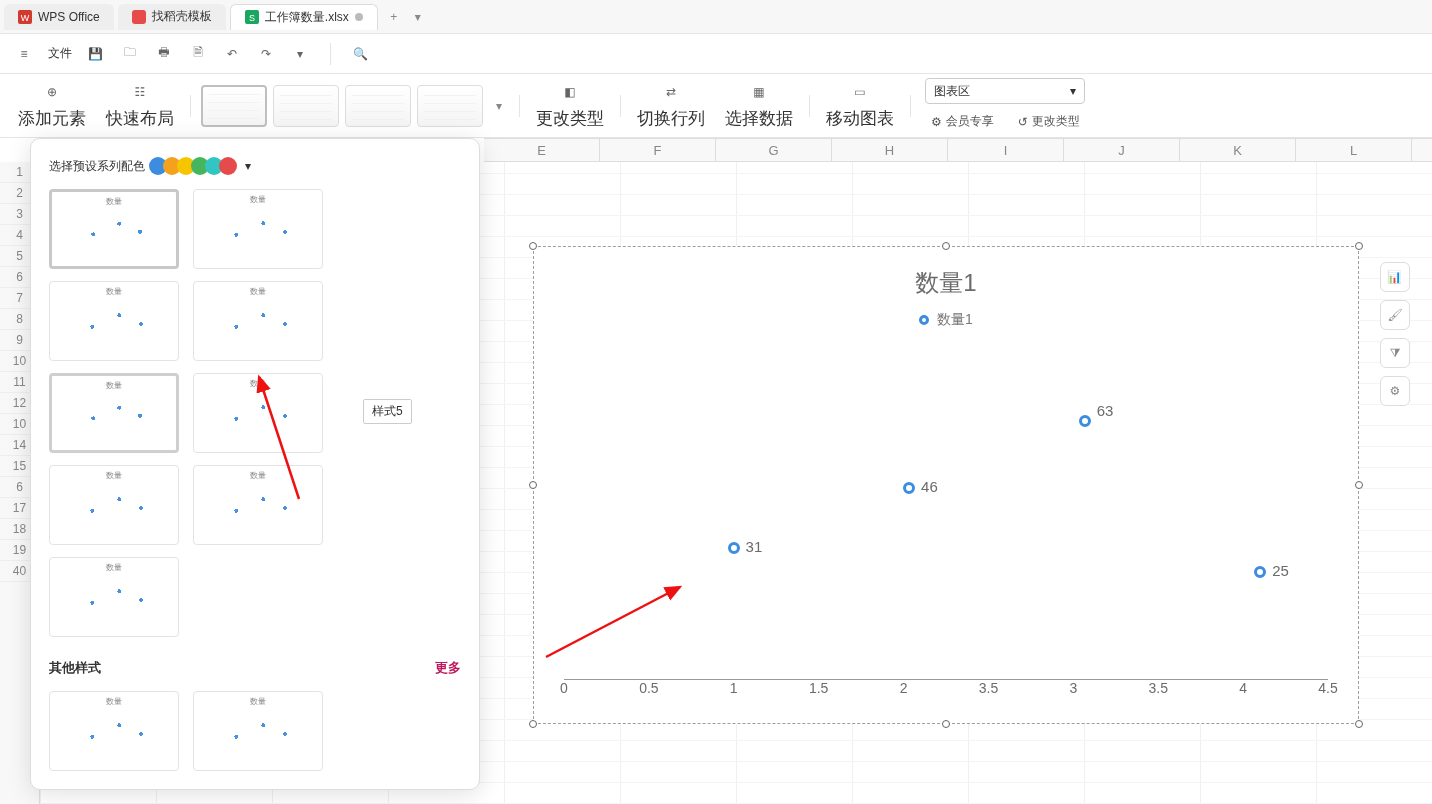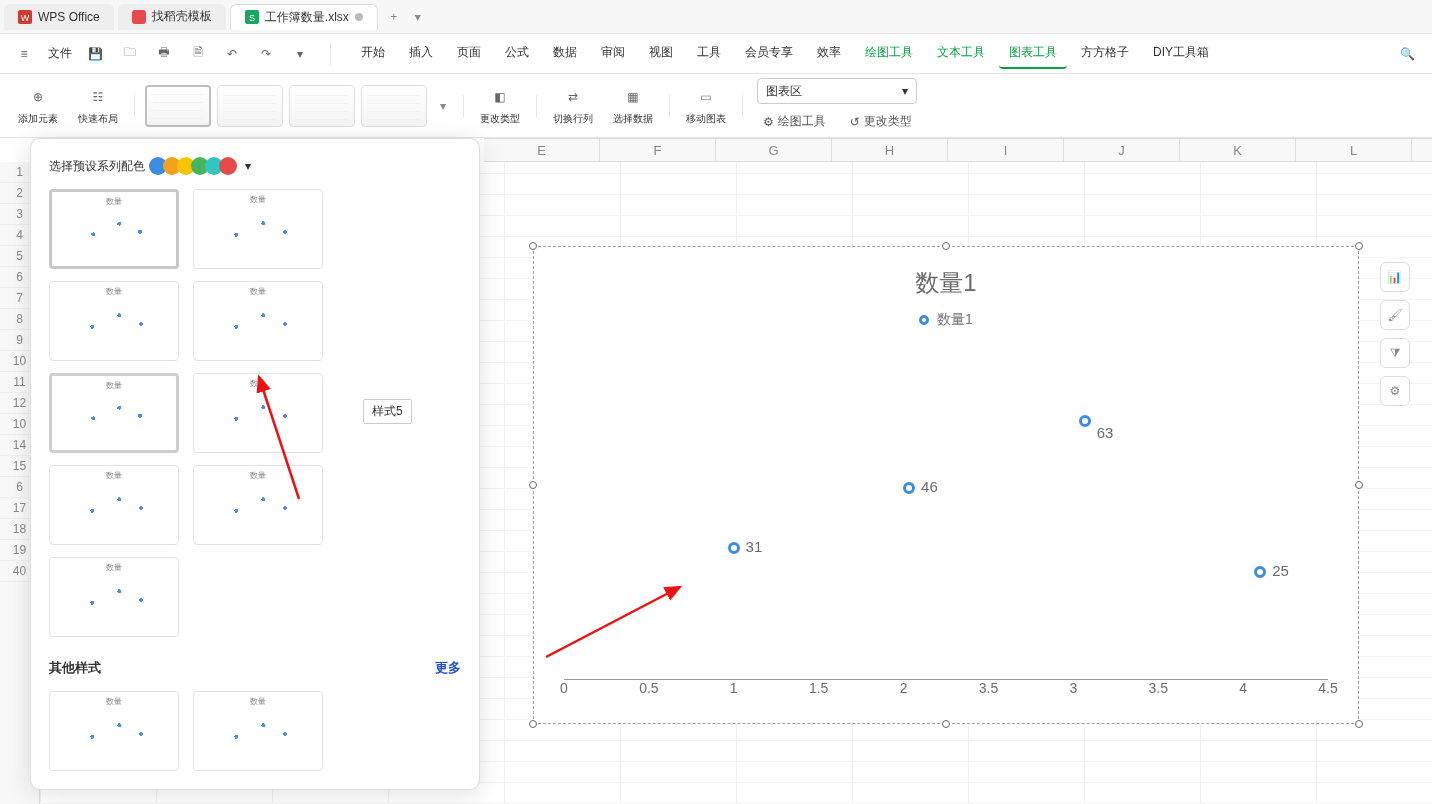--- a/index.html
+++ b/index.html
@@ -13,21 +13,21 @@
 .toolbar{height:40px;display:flex;align-items:center;padding:0 14px;gap:14px;border-bottom:1px solid #e5e5e5;background:#fff}
 .tico{width:20px;height:20px;display:flex;align-items:center;justify-content:center;color:#666;cursor:pointer}
 .sep{width:1px;height:22px;background:#e5e5e5;margin:0 6px}
 .menubar{display:flex;gap:4px;flex:1}
 .menuitem{padding:6px 10px;cursor:pointer;color:#333;border-radius:4px}
 .menuitem.green{color:#0b9e43}
 .menuitem.active{color:#0b9e43;border-bottom:2px solid #0b9e43}
 .ribbon{height:64px;background:#fff;border-bottom:1px solid #e5e5e5;display:flex;align-items:center;padding:0 8px}
 .ribbtn{display:flex;flex-direction:column;align-items:center;justify-content:center;height:56px;padding:0 10px;gap:4px;cursor:pointer;color:#333}
 .ribbtn .ic{height:22px;display:flex;align-items:center;justify-content:center;color:#666}
-.ribbtn .lbl{font-size:10px}
+.ribbtn .lbl{font-size:17px}
 .thumbstrip{display:flex;gap:6px;padding:0 4px}
 .thumb{width:66px;height:42px;border:1px solid #ddd;border-radius:4px;background:linear-gradient(#fff,#f4f4f4);cursor:pointer;position:relative}
 .thumb.sel{border:2px solid #bfbfbf}
 .thumb::after{content:"";position:absolute;inset:6px;background:repeating-linear-gradient(0deg,#eee 0 1px,transparent 1px 8px);opacity:.7}
 .more-thumb{width:20px;display:flex;align-items:center;justify-content:center;color:#888;cursor:pointer}
 .selectbox{display:flex;align-items:center;height:26px;border:1px solid #ccc;border-radius:4px;padding:0 8px;width:160px;justify-content:space-between;cursor:pointer}
 .smallbtn{display:flex;align-items:center;gap:4px;padding:3px 6px;cursor:pointer;color:#555}
 .workarea{position:relative;height:666px;background:#fff}
 .colhead{position:absolute;left:56px;right:0;top:0;height:24px;display:flex;border-bottom:1px solid #ddd;border-top:1px solid #ddd;background:#f8f8f8;z-index:1}
 .ch{flex:0 0 116px;text-align:center;line-height:24px;border-right:1px solid #ddd;color:#888;font-size:13px}
@@ -38,21 +38,21 @@
 .preset-panel h4{margin:0 0 14px;font-size:13px;font-weight:600}
 .colorrow{display:flex;align-items:center;gap:8px;margin-bottom:14px}
 .circle{width:18px;height:18px;border-radius:50%}
 .palette{display:flex;gap:0}
 .preset-grid{display:flex;flex-wrap:wrap;gap:12px 14px}
 .preset-item{width:130px;height:80px;border:1px solid #e3e3e3;border-radius:4px;background:#fff;cursor:pointer;position:relative}
 .preset-item.sel{border:3px solid #c8c8c8}
 .preset-item.hover{border:3px solid #cfcfcf}
 .preset-item::after{content:"";position:absolute;inset:10px;background:radial-gradient(circle at 30% 60%,#4a90e2 2px,transparent 2px),radial-gradient(circle at 55% 40%,#4a90e2 2px,transparent 2px),radial-gradient(circle at 75% 55%,#4a90e2 2px,transparent 2px)}
 .preset-item::before{content:"数量";position:absolute;top:4px;left:50%;transform:translateX(-50%);font-size:8px;color:#888}
-.more-link{color:#1d4ed8;cursor:pointer;float:right}
+.more-link{color:#be185d;cursor:pointer;float:right}
 .tooltip{position:absolute;left:332px;top:260px;background:#fff;border:1px solid #ccc;padding:3px 8px;font-size:12px;z-index:55;border-radius:2px}
 .arrow1{position:absolute;z-index:56;pointer-events:none}
 .chart-box{position:absolute;left:533px;top:108px;width:826px;height:478px;border:1px dashed #9e9e9e;background:#fff;z-index:30}
 .chand{width:8px;height:8px;border:1px solid #666;background:#fff;border-radius:50%;position:absolute}
 .chand.tl{left:-5px;top:-5px}.chand.tr{right:-5px;top:-5px}.chand.bl{left:-5px;bottom:-5px}.chand.br{right:-5px;bottom:-5px}
 .chand.tm{left:50%;top:-5px;transform:translateX(-50%)}.chand.bm{left:50%;bottom:-5px;transform:translateX(-50%)}
 .chand.lm{left:-5px;top:50%;transform:translateY(-50%)}.chand.rm{right:-5px;top:50%;transform:translateY(-50%)}
 .chart-title{text-align:center;font-size:24px;color:#6b6b6b;margin-top:20px;font-weight:500}
 .legend{text-align:center;margin-top:12px;font-size:14px;color:#777}
 .legend .m{display:inline-block;width:10px;height:10px;border:3px solid #3c8ce0;border-radius:50%;vertical-align:middle;margin-right:8px}
@@ -104,37 +104,20 @@
   <span class="tico">≡</span>
   <span>文件</span>
   <span class="tico">💾</span>
   <span class="tico">🗀</span>
   <span class="tico">🖶</span>
   <span class="tico">🗎</span>
   <span class="tico">↶</span>
   <span class="tico">↷</span>
   <span class="tico">▾</span>
   <span class="sep"></span>
-  <div class="menubar" id="menubar">
-      <div class="menuitem">开始</div>
-      <div class="menuitem">插入</div>
-      <div class="menuitem">页面</div>
-      <div class="menuitem">公式</div>
-      <div class="menuitem">数据</div>
-      <div class="menuitem">审阅</div>
-      <div class="menuitem">视图</div>
-      <div class="menuitem">工具</div>
-      <div class="menuitem">会员专享</div>
-      <div class="menuitem">效率</div>
-      <div class="menuitem green">绘图工具</div>
-      <div class="menuitem green">文本工具</div>
-      <div class="menuitem active">图表工具</div>
-      <div class="menuitem">方方格子</div>
-      <div class="menuitem">DIY工具箱</div>
-    </div>
   <span class="tico">🔍</span>
 </div>
 
 <div class="ribbon">
   <div class="ribbtn">
       <span class="ic">⊕</span>
       <span class="lbl">添加元素</span>
     </div>
   <div class="ribbtn">
       <span class="ic">☷</span>
@@ -169,21 +152,21 @@
     </div>
   <span class="sep"></span>
   <div style="display:flex;flex-direction:column;gap:6px;padding:4px 8px">
     <div class="selectbox">
         <span>图表区</span>
         <span>▾</span>
       </div>
     <div style="display:flex;gap:12px">
       <div class="smallbtn">
           <span>⚙</span>
-          <span>绘图工具</span>
+          <span>会员专享</span>
         </div>
       <div class="smallbtn">
           <span>↺</span>
           <span>更改类型</span>
         </div>
     </div>
   </div>
 </div>
 
 <div class="workarea">
@@ -276,21 +259,21 @@
       <div class="chand bm"></div>
       <div class="chand br"></div>
     <div class="chart-title">数量1</div>
     <div class="legend"><span class="m"></span><span>数量1</span></div>
     <div class="plot" id="plot">
         <div class="pt" style="left: 175.556px; top: 194.775px;"></div>
         <div class="ptlab" style="left: 175.556px; top: 194.775px;">31</div>
         <div class="pt" style="left: 351.111px; top: 135.15px;"></div>
         <div class="ptlab" style="left: 351.111px; top: 135.15px;">46</div>
         <div class="pt" style="left: 526.667px; top: 67.575px;"></div>
-        <div class="ptlab" style="left: 526.667px; top: 81px;">63</div>
+        <div class="ptlab" style="left: 526.667px; top: 59px;">63</div>
         <div class="pt" style="left: 702.222px; top: 218.625px;"></div>
         <div class="ptlab" style="left: 702.222px; top: 218.625px;">25</div>
       </div>
     <div class="xaxis" id="xaxis">
         <span style="left: 0%;">0</span>
         <span style="left: 11.1111%;">0.5</span>
         <span style="left: 22.2222%;">1</span>
         <span style="left: 33.3333%;">1.5</span>
         <span style="left: 44.4444%;">2</span>
         <span style="left: 55.5556%;">3.5</span>

